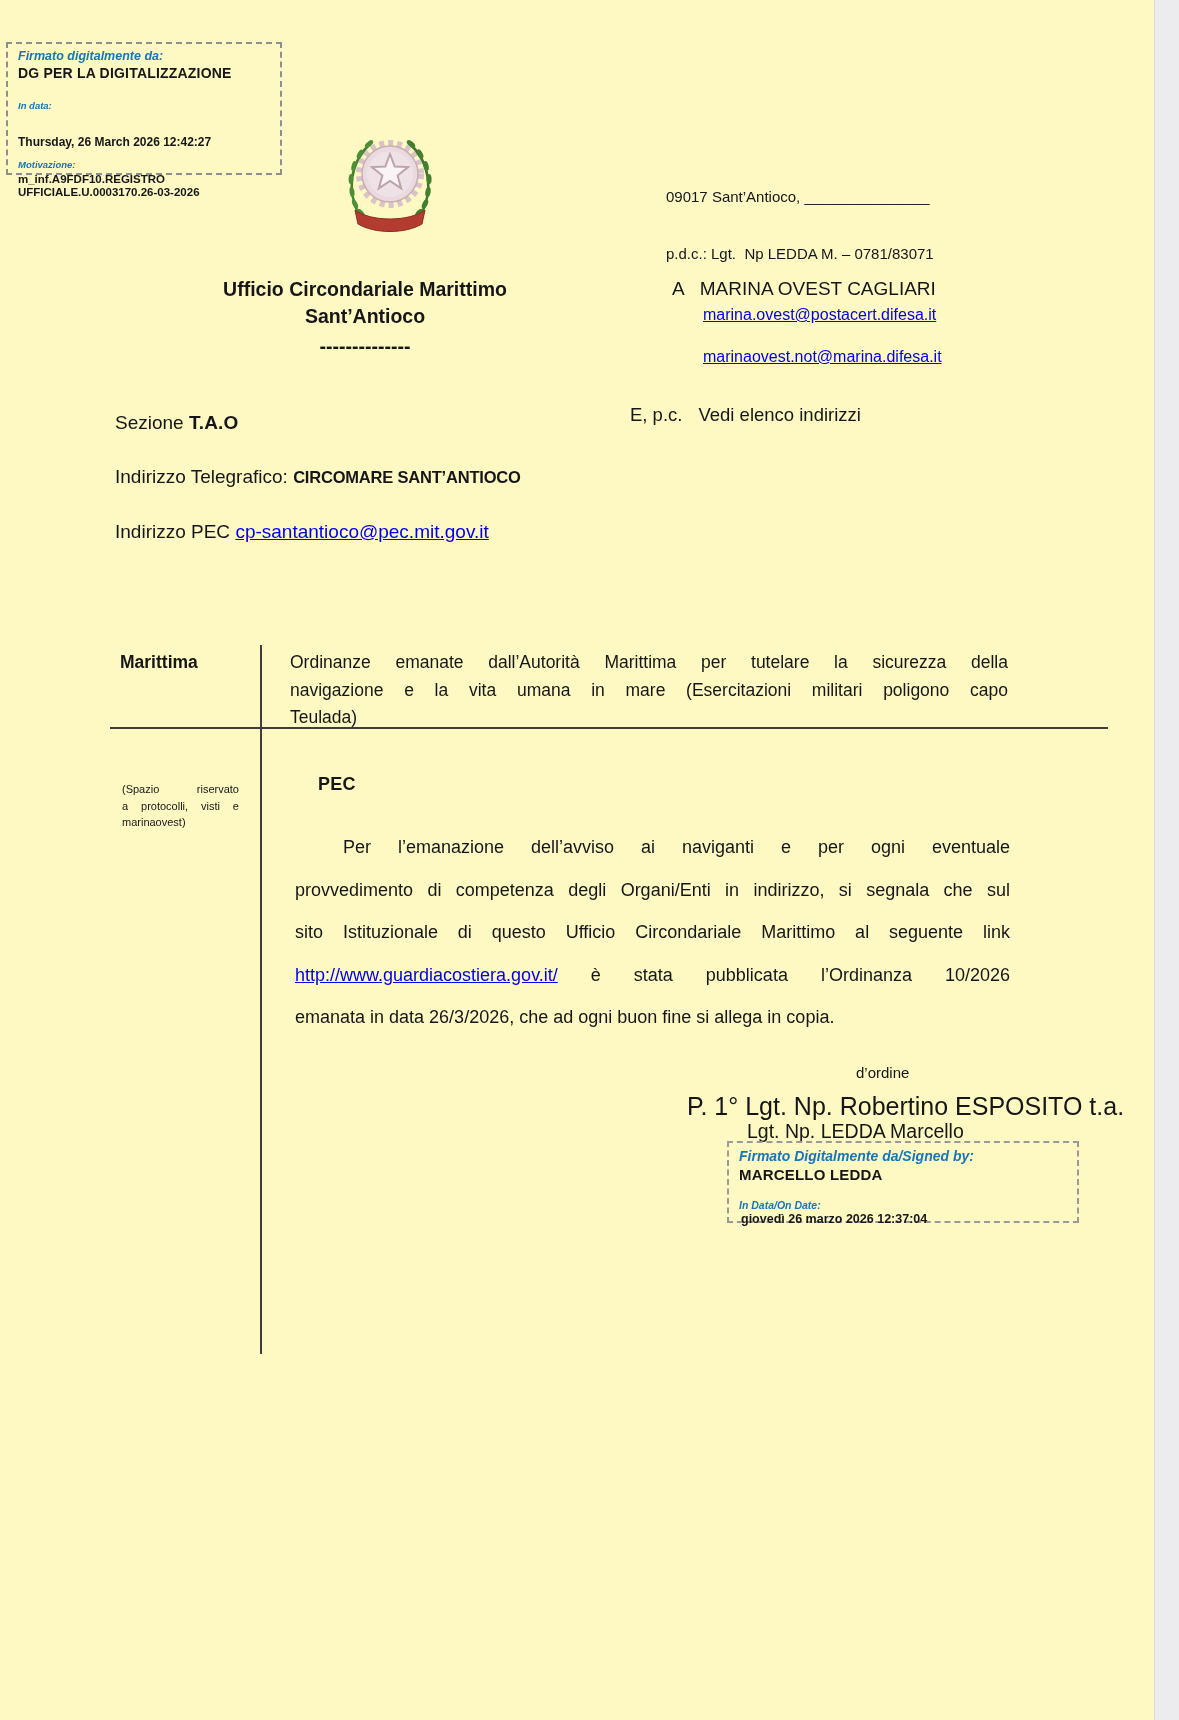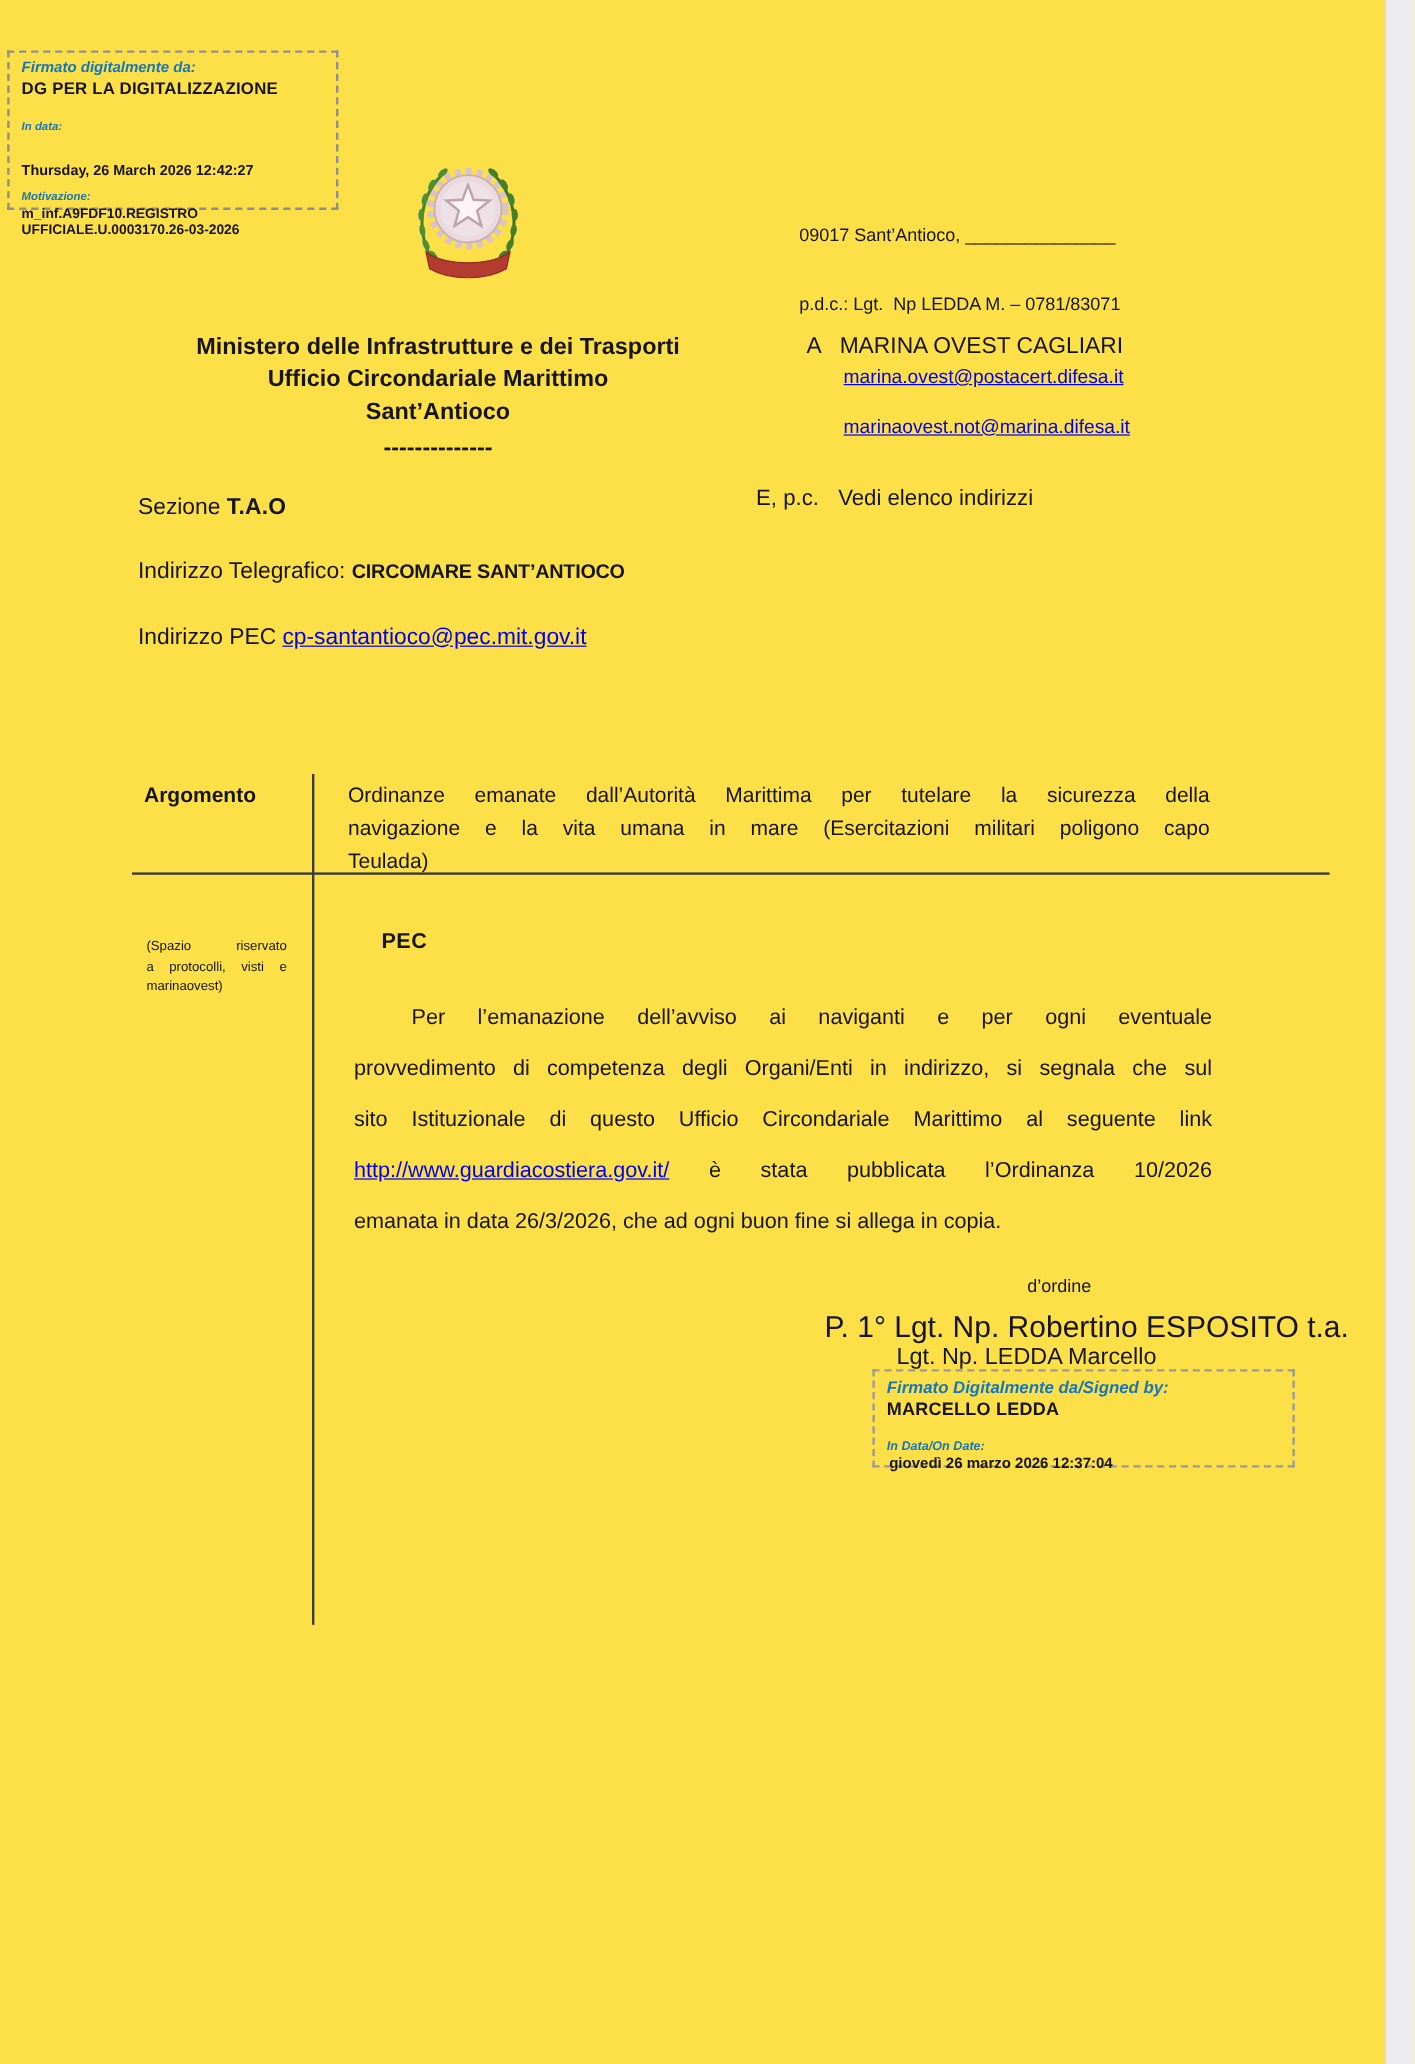--- a/index.html
+++ b/index.html
@@ -1,20 +1,20 @@
 <!DOCTYPE html>
 <html style="--label-blue: #1576bd; --link-blue: #0000ee;"><head>
 <meta charset="utf-8">
 <style>
   * { margin:0; padding:0; box-sizing:border-box; }
   html,body { background:#ffffff; }
   .page {
     position:relative;
     width:1179px; height:1720px;
-    background:#fde047;
+    background:#fef9c3;
     font-family:"Liberation Sans","DejaVu Sans",sans-serif;
     color:#161616;
     overflow:hidden;
   }
   .abs { position:absolute; }
 
   
   .sig-box-top {
     left:6px; top:42px; width:276px; height:133px;
     border:2px dashed #8f8f8f;
@@ -131,21 +131,20 @@
       <path d="M20,83 C36,95 74,95 90,83 L87,97 C70,107 40,107 23,97 Z" fill="#b43b30" stroke="#8e2b23" stroke-width="1"></path>
     </svg>
   </div>
 
   <div class="abs addr-right">
     <div>09017 Sant’Antioco, _______________</div>
     <div>p.d.c.: Lgt.  Np LEDDA M. – 0781/83071</div>
   </div>
 
   <div class="abs ministry">
-    <div>Ministero delle Infrastrutture e dei Trasporti</div>
     <div>Ufficio Circondariale Marittimo</div>
     <div>Sant’Antioco</div>
     <div class="ministry-dashes">--------------</div>
   </div>
 
   <div class="abs recipient-to">
     <span>A</span>
     <span>MARINA OVEST CAGLIARI</span>
   </div>
   <div class="abs email1">
@@ -167,21 +166,21 @@
   <div class="abs telegrafico">
     <span>Indirizzo Telegrafico:</span>
     <span class="narrow">CIRCOMARE SANT’ANTIOCO</span>
   </div>
   <div class="abs pec-line">
     <span>Indirizzo PEC </span>
     <a class="doclink">cp-santantioco@pec.mit.gov.it</a>
   </div>
 
   <div class="abs divider-v"></div>
-  <div class="abs argomento-label">Argomento</div>
+  <div class="abs argomento-label">Marittima</div>
   <div class="abs subject" id="subject-lines">
       <div class="tline just">Ordinanze emanate dall’Autorità Marittima per tutelare la sicurezza della</div>
       <div class="tline just">navigazione e la vita umana in mare (Esercitazioni militari poligono capo</div>
       <div class="tline">Teulada)</div>
     </div>
   <div class="abs hrule"></div>
 
   <div class="abs margin-note" id="margin-lines">
       <div class="tline just">(Spazio riservato</div>
       <div class="tline just">a protocolli, visti e</div>

